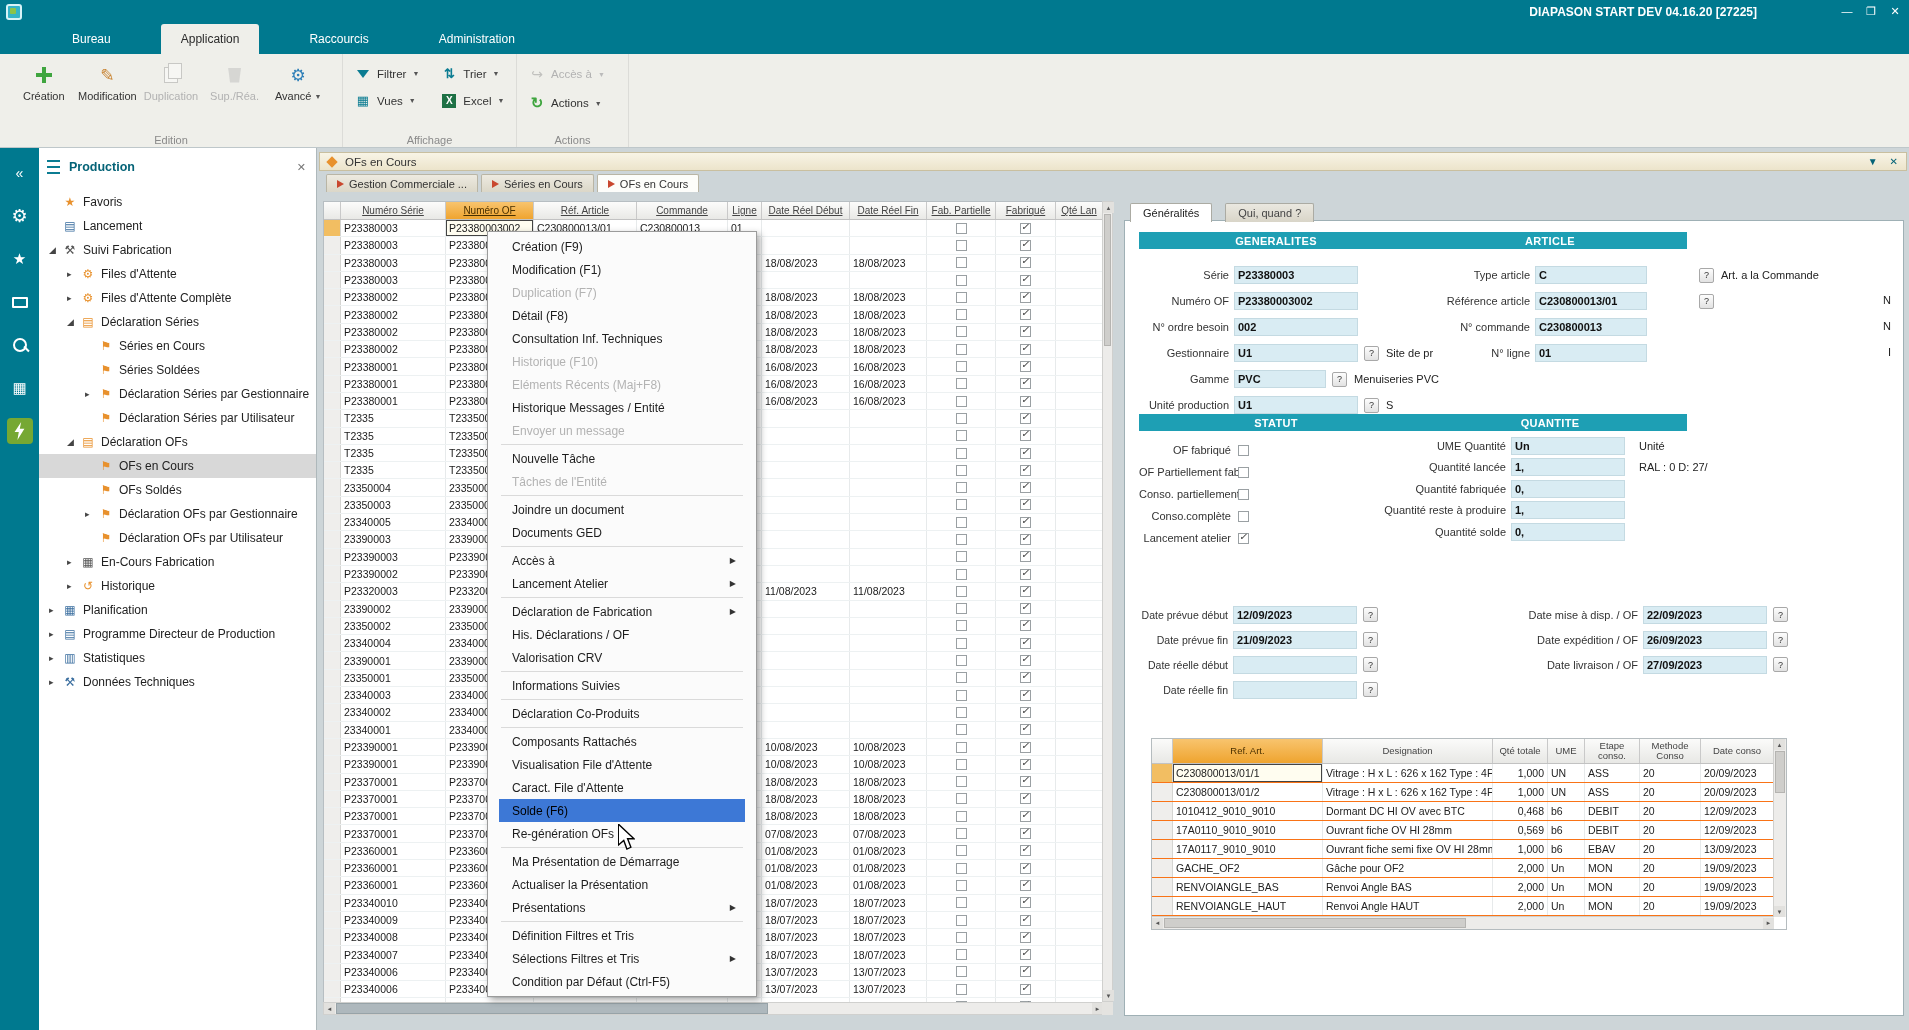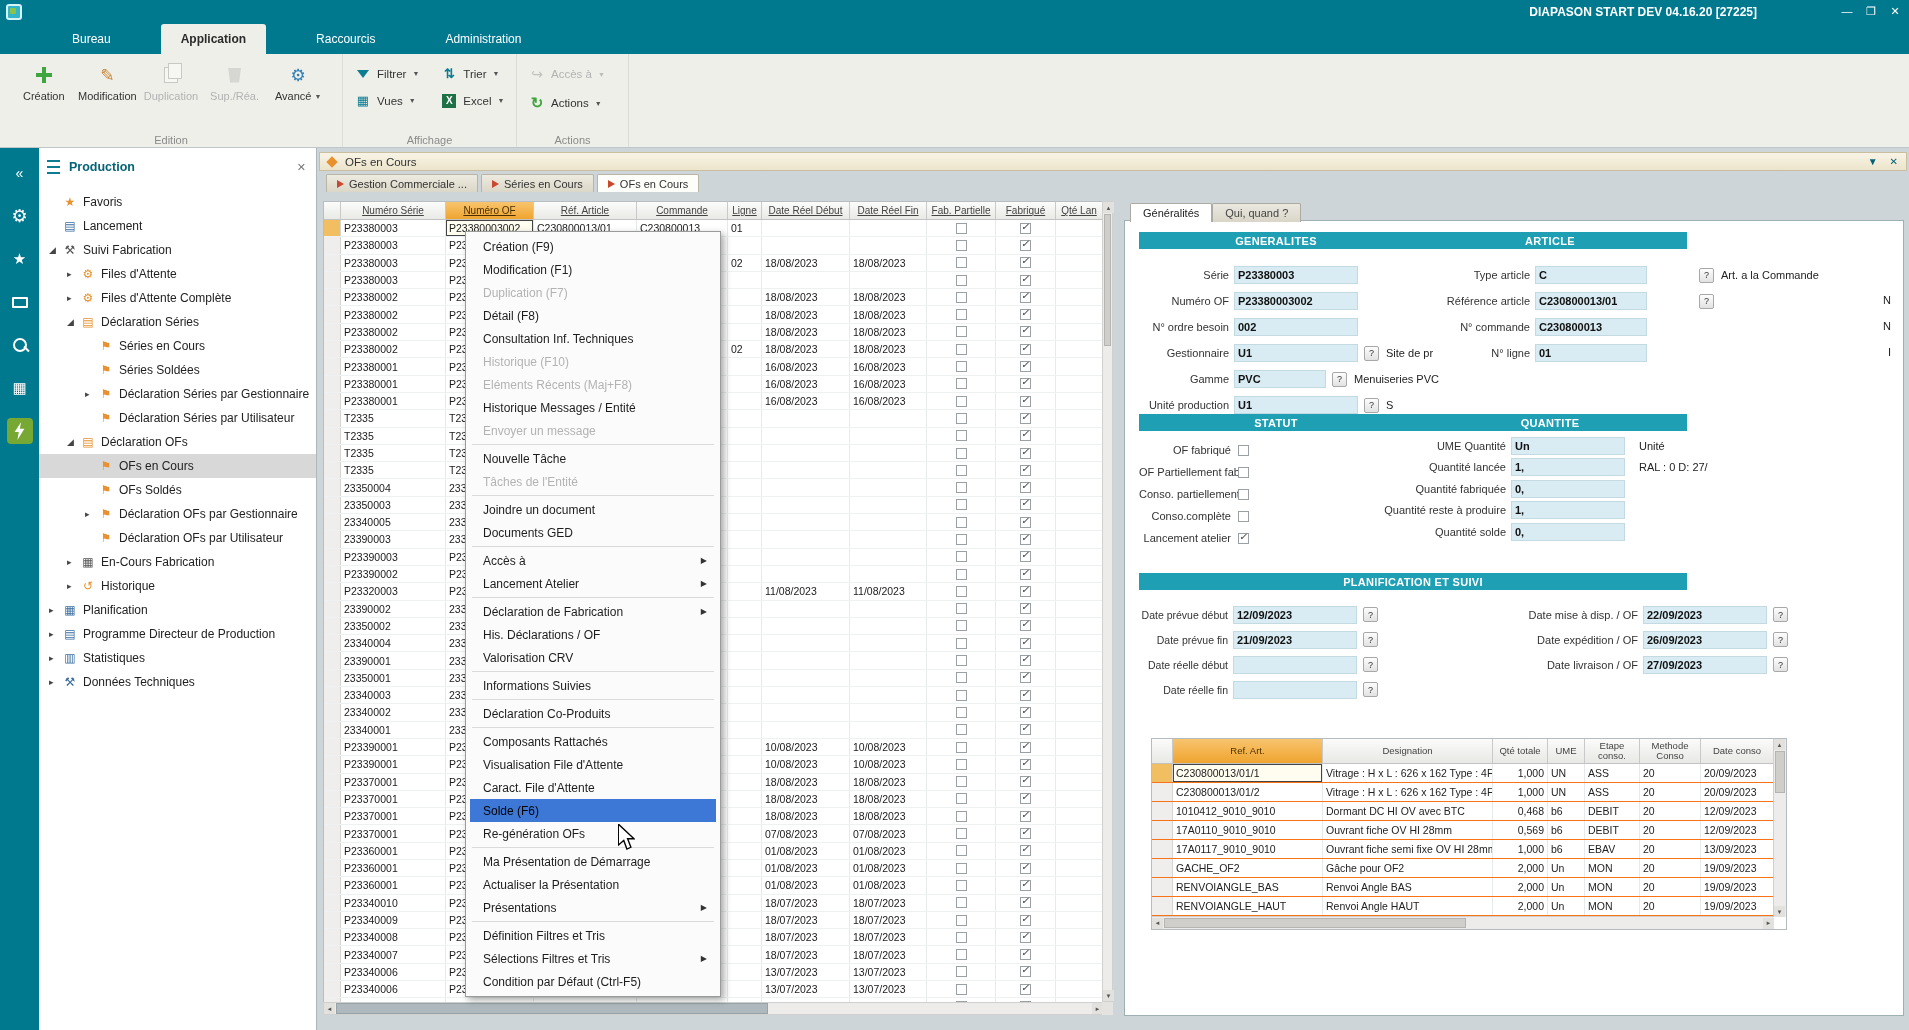--- a/index.html
+++ b/index.html
@@ -8,21 +8,21 @@
   
   .titlebar{position:absolute;left:0;top:0;width:1909px;height:24px;background:#00798F;color:#fff}
   .appicon{position:absolute;left:6px;top:4px;width:16px;height:16px;background:#34b4c8;border-radius:3px;border:2px solid #d7f3f7;box-sizing:border-box}
   .appicon::after{content:"";position:absolute;left:2px;top:2px;width:6px;height:6px;background:#8BC34A;border-radius:1px}
   .wintitle{position:absolute;right:152px;top:5px;font-size:12px;font-weight:bold;white-space:nowrap}
   .winbtns{position:absolute;right:4px;top:2px;display:flex;gap:4px}
   .winbtn{width:20px;height:18px;display:flex;align-items:center;justify-content:center;font-size:11px;color:#fff}
   
   .menubar{position:absolute;left:0;top:24px;width:1909px;height:30px;background:#00798F;display:flex;gap:30px;padding-left:52px;box-sizing:border-box}
   .mtab{height:30px;display:flex;align-items:center;padding:0 20px;color:#fff;font-size:12px}
-  .mtab.active{background:#EFEFEA;color:#2b2b2b;border-radius:3px 3px 0 0;font-weight:bold}
+  .mtab.active{background:#EFEFEA;color:#2b2b2b;border-radius:3px 3px 0 0;font-weight:normal}
   
   .ribbon{position:absolute;left:0;top:54px;width:1909px;height:94px;background:#EFEFEA;border-bottom:1px solid #BEC7CA;display:flex;box-sizing:border-box}
   .rgroup{position:relative;height:100%;border-right:1px solid #DCDCD8;display:flex;align-items:flex-start;padding:6px 12px 16px 12px;box-sizing:border-box}
   .rglabel{position:absolute;bottom:1px;left:0;right:0;text-align:center;color:#8a8a8a;font-size:11px}
   .bigbtn{width:64px;display:flex;flex-direction:column;align-items:center;gap:4px;padding-top:4px}
   .bigbtn .blbl{font-size:11px;color:#333;white-space:nowrap;display:flex;align-items:center;gap:3px}
   .bigbtn.disabled .blbl{color:#B2B2B2}
   .bigbtn.disabled .ribico{opacity:.45;filter:grayscale(1)}
   .ribico{height:22px;display:flex;align-items:center;justify-content:center}
   .ico-plus{position:relative;width:18px;height:18px}
@@ -99,32 +99,32 @@
   .cb.chk::after{content:"✓";position:absolute;left:0px;top:-3px;font-size:10px;color:#333}
   
   .vsb{position:absolute;left:1102px;top:201px;width:11px;height:801px;background:#EDECEA;border:1px solid #D0D0CE;box-sizing:border-box;display:flex;flex-direction:column}
   .hsb{position:absolute;left:323px;top:1002px;width:781px;height:13px;background:#EDECEA;border:1px solid #D0D0CE;box-sizing:border-box;display:flex;align-items:center}
   .sbbtn{flex:0 0 auto;width:11px;height:11px;display:flex;align-items:center;justify-content:center;font-size:6px;color:#555;background:#E2E1DE}
   .vsb .thumb{height:130px;background:#CFCECB;border:1px solid #B5B4B1;margin:1px}
   .hsb .thumb{width:430px;height:9px;background:#AEB8BD;border:1px solid #97A3A8;margin:0 1px}
   .sbspace{flex:1}
   .sbcorner{position:absolute;left:1102px;top:1002px;width:11px;height:13px;background:#E4E3E0}
   
-  .ctxmenu{position:absolute;left:465px;top:231px;width:246px;background:#FBFBFB;border:1px solid #9B9B9B;box-shadow:3px 3px 7px rgba(0,0,0,.35);padding:3px 4px;z-index:60}
+  .ctxmenu{position:absolute;left:487px;top:231px;width:246px;background:#FBFBFB;border:1px solid #9B9B9B;box-shadow:3px 3px 7px rgba(0,0,0,.35);padding:3px 11px;z-index:60}
   .mi{position:relative;height:23px;display:flex;align-items:center;padding:0 22px 0 13px;font-size:12px;color:#1d1d1d;white-space:nowrap}
   .mi .mi-arrow{position:absolute;right:9px;font-size:8px;color:#333}
   .mi.disabled{color:#B3B3B3}
   .mi.disabled .mi-arrow{color:#B3B3B3}
   .mi.hl{background:#3D78D6;color:#000000}
   .mi.sep{height:5px;padding:0 2px;align-items:center}
   .mi.sep::after{content:"";flex:1;height:1px;background:#DADADA}
   .cursor{position:absolute;left:618px;top:824px;z-index:70}
   
   .rpanel{position:absolute;left:1124px;top:148px;width:780px;height:882px}
-  .rtabs{position:absolute;left:6px;top:55px;display:flex;gap:0;z-index:2}
+  .rtabs{position:absolute;left:6px;top:55px;display:flex;gap:13px;z-index:2}
   .rtab{height:18px;display:flex;align-items:center;padding:0 12px;font-size:11px;background:linear-gradient(#EAE8E0,#D9D5C8);border:1px solid #ABABA3;border-bottom:none;border-radius:2px 2px 0 0;color:#444;white-space:nowrap}
   .rtab.active{background:#FFF;color:#222}
   .rbox{position:absolute;left:0;top:72px;width:780px;height:796px;background:#FFF;border:1px solid #9FB0B5;box-sizing:border-box}
   .bar{position:absolute;height:17px;background:#1E9FB4;color:#fff;font-weight:bold;font-size:11px;display:flex;align-items:center;justify-content:center;letter-spacing:.3px}
   .fcol{position:absolute}
   .frow{height:26px;display:flex;align-items:center;position:relative}
   .flabel{text-align:right;font-size:11px;color:#333;margin-right:5px;white-space:nowrap}
   .fval{height:16px;background:#D9ECF3;border:1px solid #C4DAE2;font-size:11px;font-weight:bold;color:#111;padding:0 3px;display:flex;align-items:center;white-space:nowrap;overflow:hidden;box-sizing:content-box}
   .fq{width:13px;height:13px;margin-left:6px;background:linear-gradient(#FDFDFD,#E2E2E2);border:1px solid #A8A8A8;border-radius:2px;font-size:9px;color:#333;display:flex;align-items:center;justify-content:center;flex:0 0 13px}
   .fq:empty{display:none}
@@ -1592,21 +1592,20 @@
           <span class="fval">1,</span>
 
         </div>
         <div class="frow">
           <span class="flabel">Quantité solde</span>
           <span class="fval">0,</span>
 
         </div>
       </div>
 
-    <div class="bar" id="bar-plan">PLANIFICATION ET SUIVI</div>
 
     <div class="fcol" id="plan-left">
 
     <div class="frow">
           <span class="flabel">Date prévue début</span>
           <span class="fval">12/09/2023</span>
           <span class="fq">?</span>
         </div>
         <div class="frow">
           <span class="flabel">Date prévue fin</span>

